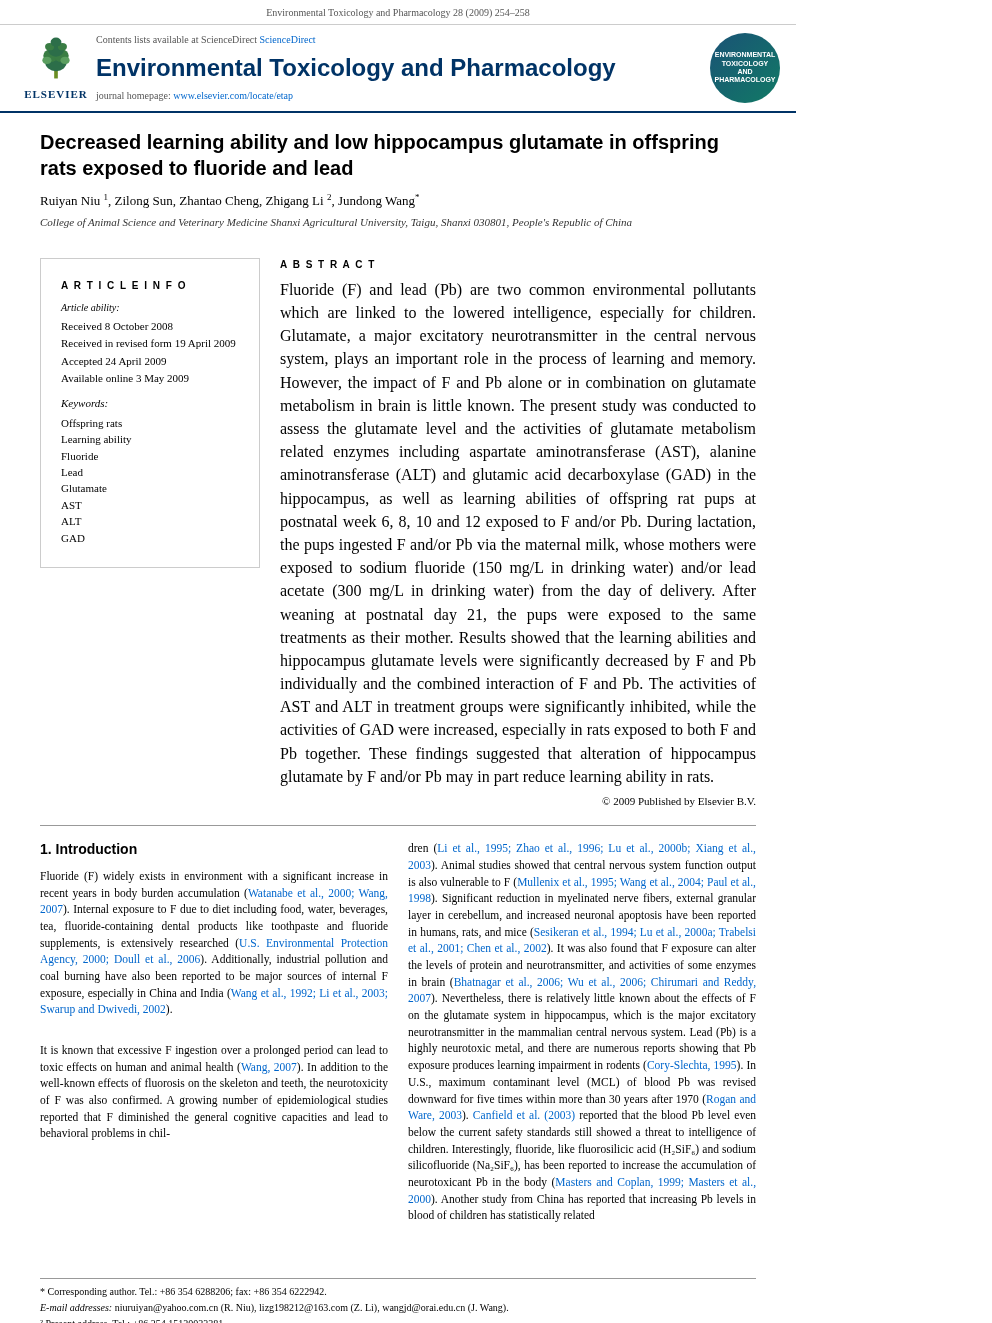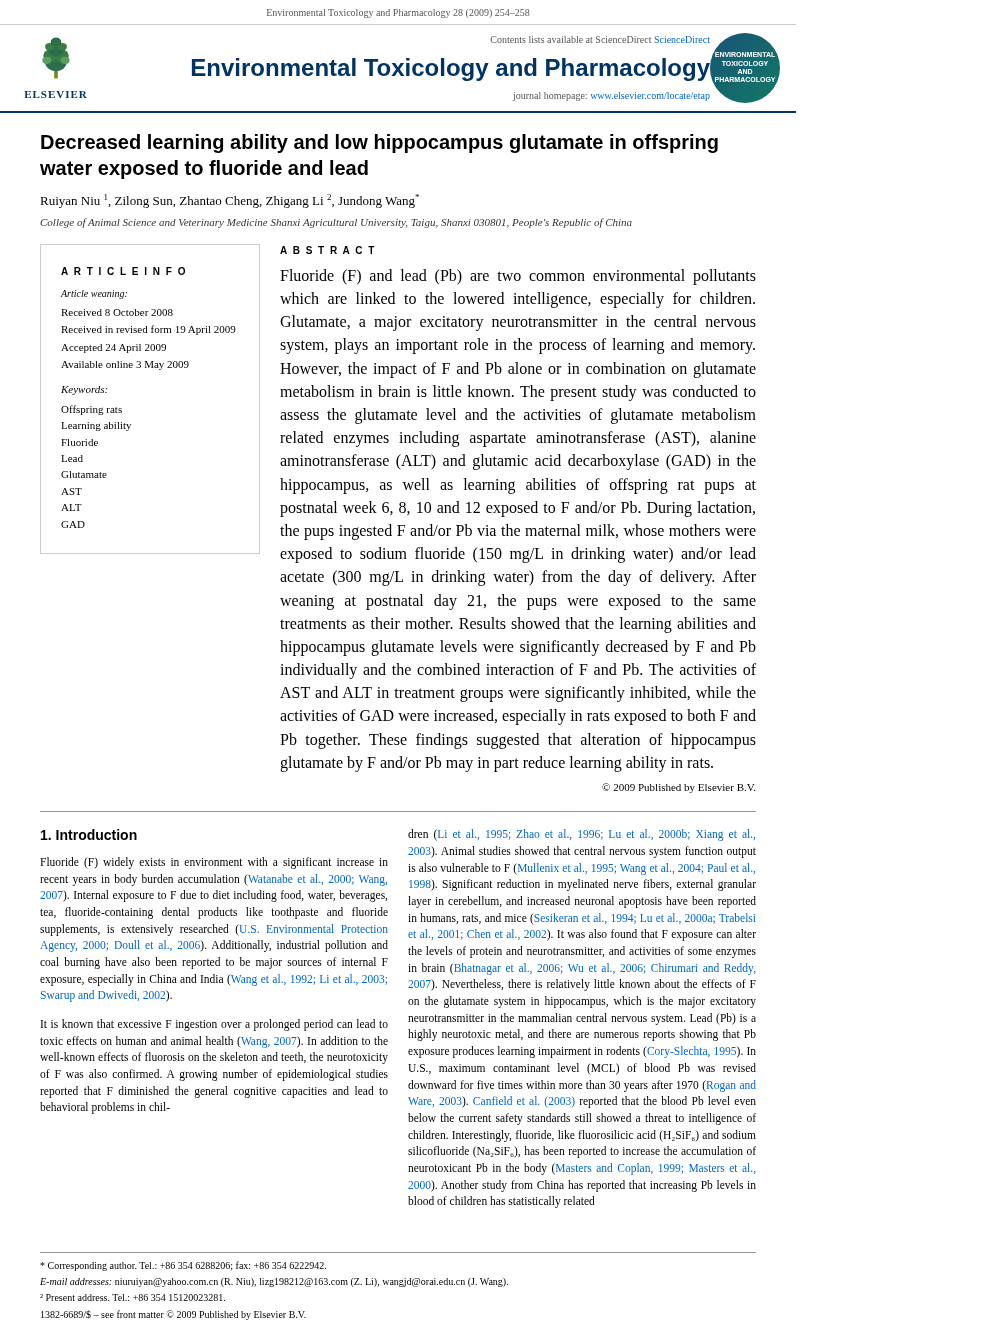--- a/index.html
+++ b/index.html
@@ -43,21 +43,21 @@
       font-weight: bold;
       letter-spacing: 1px;
       margin-top: 4px;
     }
     .elsevier-icon {
       width: 50px;
       height: 50px;
     }
     .journal-title-center {
       flex: 1;
-      text-align: right;
+      text-align: left;
     }
     .sciencedirect-link {
       font-size: 10px;
       color: #555;
       margin-bottom: 4px;
     }
     .sciencedirect-link a {
       color: #0066cc;
       text-decoration: none;
     }
@@ -124,21 +124,21 @@
     }
     .authors sup {
       font-size: 9px;
     }
 
     
     .affiliation {
       font-size: 11px;
       font-style: italic;
       color: #333;
-      margin-bottom: 14px;
+      margin-bottom: 28px;
     }
 
     
     .two-col {
       display: flex;
       gap: 20px;
       margin-bottom: 16px;
     }
     .left-col {
       width: 220px;
@@ -224,21 +224,21 @@
     .section-heading {
       font-size: 14px;
       font-weight: bold;
       font-family: Arial, sans-serif;
       margin-bottom: 8px;
     }
     .body-text {
       font-size: 11.5px;
       line-height: 1.45;
       text-align: justify;
-      margin-bottom: 12px;
+      margin-bottom: 24px;
     }
     .body-text a, .ref-link {
       color: #0066cc;
       text-decoration: none;
     }
 
     
     .footnotes-section {
       border-top: 1px solid #999;
       margin: 10px 40px 0;
@@ -300,34 +300,34 @@
       <div class="badge-circle">
         <div class="badge-text">
           ENVIRONMENTAL<br>TOXICOLOGY<br>AND<br>PHARMACOLOGY
         </div>
       </div>
     </div>
   </div>
 
   <div class="main-content">
 
-    <div class="article-title">Decreased learning ability and low hippocampus glutamate in offspring water exposed to fluoride and lead</div>
+    <div class="article-title">Decreased learning ability and low hippocampus glutamate in offspring rats exposed to fluoride and lead</div>
 
     <div class="authors">
       Ruiyan Niu <sup>1</sup>, Zilong Sun, Zhantao Cheng, Zhigang Li <sup>2</sup>, Jundong Wang<sup>*</sup>
     </div>
 
     <div class="affiliation">College of Animal Science and Veterinary Medicine Shanxi Agricultural University, Taigu, Shanxi 030801, People's Republic of China</div>
 
     <div class="two-col">
 
       <div class="left-col">
         <div class="article-info-box">
           <div class="section-title">A R T I C L E   I N F O</div>
-          <div class="article-history-title">Article weaning:</div>
+          <div class="article-history-title">Article ability:</div>
           <div class="history-item">Received 8 October 2008</div>
           <div class="history-item">Received in revised form 19 April 2009</div>
           <div class="history-item">Accepted 24 April 2009</div>
           <div class="history-item">Available online 3 May 2009</div>
           <div class="keywords-title">Keywords:</div>
           <div class="keyword-item">Offspring rats</div>
           <div class="keyword-item">Learning ability</div>
           <div class="keyword-item">Fluoride</div>
           <div class="keyword-item">Lead</div>
           <div class="keyword-item">Glutamate</div>

